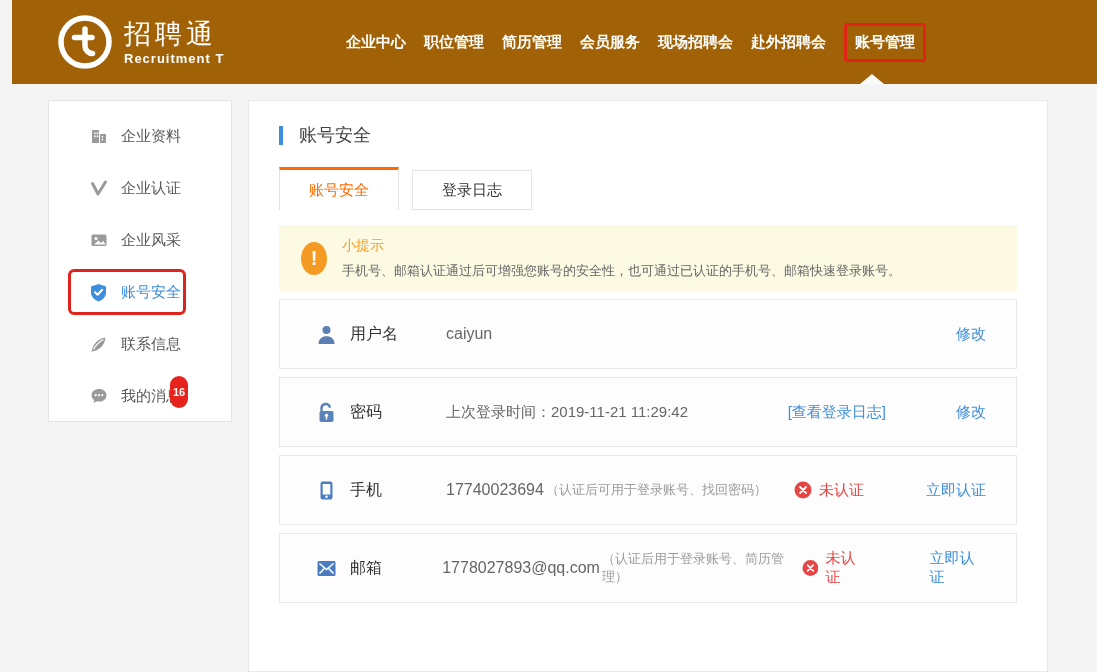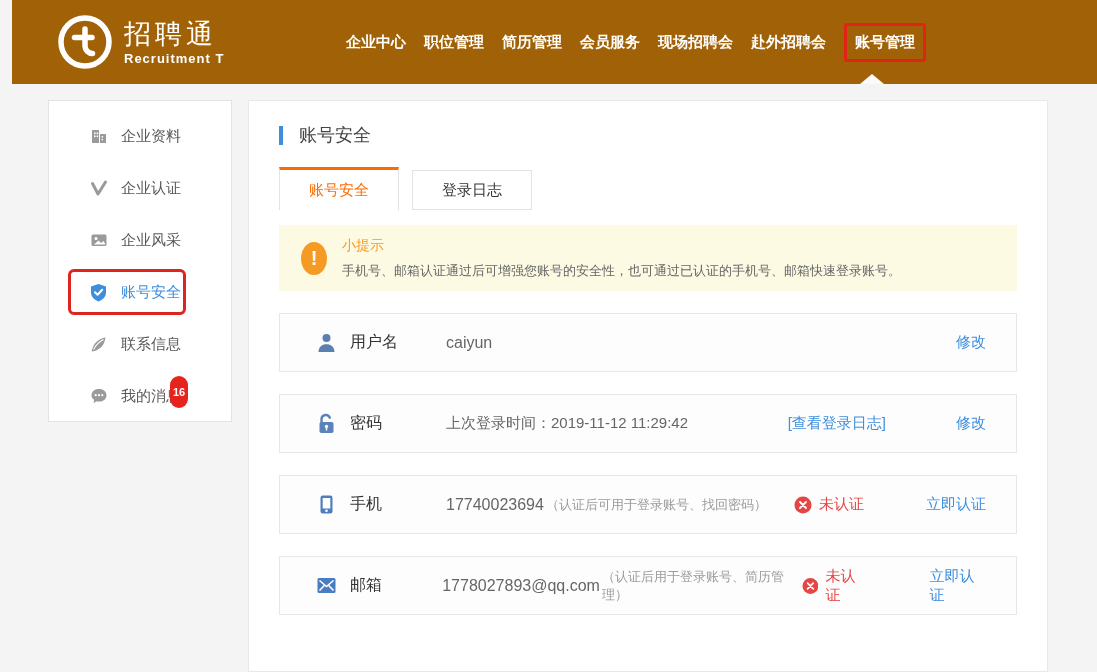--- a/index.html
+++ b/index.html
@@ -44,21 +44,21 @@
   .tab.active{border-top:3px solid #ff6a00;border-left:1px solid #e3e3e3;border-right:1px solid #e3e3e3;color:#ff6a00;}
   .tab.inactive{border:1px solid #e3e3e3;color:#333;margin-left:13px;margin-top:3px;}
   
   .tip{margin-top:15px;background:#fdfae3;height:66px;display:flex;align-items:center;padding-left:22px;}
   .tip-icon{width:26px;height:33px;border-radius:50%;background:#f59a23;color:#fff;font-size:20px;font-weight:bold;
     display:flex;align-items:center;justify-content:center;flex:0 0 26px;}
   .tip-text{margin-left:15px;}
   .tip-title{font-size:14px;color:#f59a23;}
   .tip-body{font-size:13px;color:#666;margin-top:7px;}
   
-  .acct-row{margin-top:22px;height:59px;border:1px solid #e7e7e7;background:#fdfdfd;
+  .acct-row{margin-top:8px;height:70px;border:1px solid #e7e7e7;background:#fdfdfd;
     display:flex;align-items:center;padding:0 30px 0 36px;box-sizing:border-box;}
   .acct-row:first-of-type{margin-top:21px;}
   .row-icon{width:21px;height:21px;display:flex;align-items:center;justify-content:center;}
   .row-label{margin-left:13px;width:96px;font-size:16px;color:#333;}
   .row-value{font-size:16px;color:#666;}
   .row-value.small{font-size:15px;}
   .row-note{font-size:13px;color:#9b9b9b;margin-left:2px;}
   .row-right{margin-left:auto;display:flex;align-items:center;}
   .log-link{color:#3e8ede;font-size:15px;cursor:pointer;margin-right:70px;}
   .status{display:flex;align-items:center;gap:7px;color:#e64545;font-size:15px;margin-right:62px;}
@@ -195,21 +195,21 @@
   <div class="acct-row">
     <span class="row-icon">
       <svg width="21" height="21" viewBox="0 0 21 21">
           <path d="M5.5 9 V6.2 a4.3 4.3 0 0 1 8.3-1.5" fill="none" stroke="#5b83bb" stroke-width="2.4" stroke-linecap="round"></path>
           <rect x="3.5" y="9" width="14" height="11" rx="1.8" fill="#5b83bb"></rect>
           <circle cx="10.5" cy="13.5" r="1.7" fill="#fff"></circle>
           <rect x="9.8" y="14.5" width="1.4" height="3" fill="#fff"></rect>
         </svg>
     </span>
     <span class="row-label">密码</span>
-    <span class="row-value small">上次登录时间：2019-11-12 11:29:42</span>
+    <span class="row-value small">上次登录时间：2019-11-21 11:29:42</span>
     <span class="row-right">
       <span class="log-link">[查看登录日志]</span>
       <span class="action-link">修改</span>
     </span>
   </div>
 
   <div class="acct-row">
     <span class="row-icon">
       <svg width="21" height="21" viewBox="0 0 21 21">
           <rect x="4.5" y="1.5" width="12" height="18" rx="2.2" fill="#4e7ec2"></rect>

